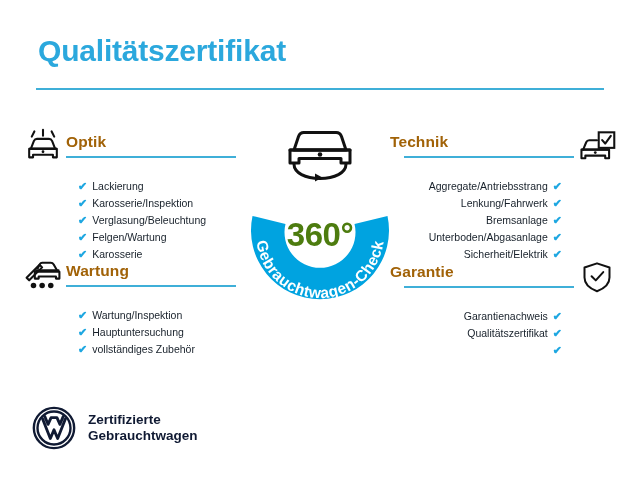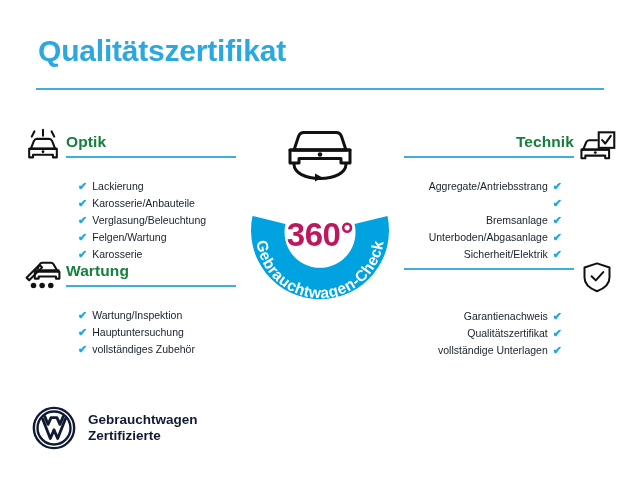--- a/index.html
+++ b/index.html
@@ -60,25 +60,25 @@
     align-items: center;
     justify-content: center;
   }
   .sec-titlewrap {
     flex: 1 1 auto;
     padding-top: 7px;
   }
   .sec-title {
     font-size: 15.5px;
     font-weight: bold;
-    color: #15803d;
+    color: #a16207;
     letter-spacing: 0.1px;
     line-height: 18px;
   }
-  .right .sec-title { text-align: right; }
+  .right .sec-title { text-align: left; }
   .sec-rule {
     margin-top: 5px;
     height: 2px;
     background: #3FAFD8;
   }
   .sec-optik .sec-rule    { width: 170px; }
   .sec-wartung .sec-rule  { width: 170px; }
   .sec-technik .sec-rule  { width: 170px; margin-left: auto; }
   .sec-garantie .sec-rule { width: 170px; margin-left: auto; }
 
@@ -134,21 +134,21 @@
     height: 62px;
   }
   #badge-degrees {
     position: absolute;
     left: 0;
     top: 96px;
     width: 172px;
     text-align: center;
     font-size: 33px;
     font-weight: bold;
-    color: #be185d;
+    color: #4d7c0f;
     letter-spacing: -0.5px;
   }
 
   
   #footer {
     position: absolute;
     left: 32px;
     top: 406px;
     display: flex;
     align-items: center;
@@ -189,21 +189,21 @@
       <div class="sec-rule"></div>
     </div>
   </div>
   <ul class="check-list list-left">
     <li>
         <span class="chk">✔</span>
         <span>Lackierung</span>
       </li>
     <li>
         <span class="chk">✔</span>
-        <span>Karosserie/Anbauteile</span>
+        <span>Karosserie/Inspektion</span>
       </li>
     <li>
         <span class="chk">✔</span>
         <span>Verglasung/Beleuchtung</span>
       </li>
     <li>
         <span class="chk">✔</span>
         <span>Felgen/Wartung</span>
       </li>
     <li>
@@ -264,20 +264,21 @@
       <div class="sec-rule"></div>
     </div>
   </div>
   <ul class="check-list list-right">
     <li>
         <span class="chk">✔</span>
         <span>Aggregate/Antriebsstrang</span>
       </li>
     <li>
         <span class="chk">✔</span>
+        <span>Lenkung/Fahrwerk</span>
       </li>
     <li>
         <span class="chk">✔</span>
         <span>Bremsanlage</span>
       </li>
     <li>
         <span class="chk">✔</span>
         <span>Unterboden/Abgasanlage</span>
       </li>
     <li>
@@ -289,35 +290,35 @@
 
 <div class="section sec-garantie">
   <div class="sec-head right">
     <div class="sec-icon">
       <svg viewBox="0 0 48 44" width="40" height="37">
         <path d="M24 5 L39 10 L39 22 C39 30 32 35.5 24 38.5 C16 35.5 9 30 9 22 L9 10 Z" fill="none" stroke="#111111" stroke-width="2.4" stroke-linejoin="round"></path>
         <path d="M17.5 20.5 L22.5 25.5 L31.5 15.5" fill="none" stroke="#111111" stroke-width="2.4" stroke-linecap="round" stroke-linejoin="round"></path>
       </svg>
     </div>
     <div class="sec-titlewrap">
+      <div class="sec-title">Garantie</div>
       <div class="sec-rule"></div>
     </div>
   </div>
   <ul class="check-list list-right">
     <li>
         <span class="chk">✔</span>
         <span>Garantienachweis</span>
       </li>
     <li>
         <span class="chk">✔</span>
         <span>Qualitätszertifikat</span>
       </li>
     <li>
         <span class="chk">✔</span>
-        <span>vollständige Unterlagen</span>
       </li>
   </ul>
 </div>
 
 <div id="badge">
 
   <svg id="badge-ring" viewBox="0 0 172 172">
     <defs>
       <path id="arcpath" d="M 22 86 A 64 64 0 1 0 150 86" fill="none"></path>
     </defs>
@@ -341,16 +342,16 @@
 </div>
 
 <div id="footer">
   <svg id="vw-logo" viewBox="0 0 48 48">
     <circle cx="24" cy="24" r="22" fill="none" stroke="#101A33" stroke-width="2.6"></circle>
     <circle cx="24" cy="24" r="18" fill="none" stroke="#101A33" stroke-width="2.6"></circle>
     <path d="M14 11.5 L17.5 20 L20.8 12.6 L27.2 12.6 L30.5 20 L34 11.5
              M11.5 14 L20 35.5 L24 26 L28 35.5 L36.5 14" fill="none" stroke="#101A33" stroke-width="3.1" stroke-linejoin="round" stroke-linecap="round"></path>
   </svg>
   <div id="footer-text">
+    <div>Zertifizierte</div>
     <div>Gebrauchtwagen</div>
-    <div>Zertifizierte</div>
   </div>
 </div>
 
 </body></html>

